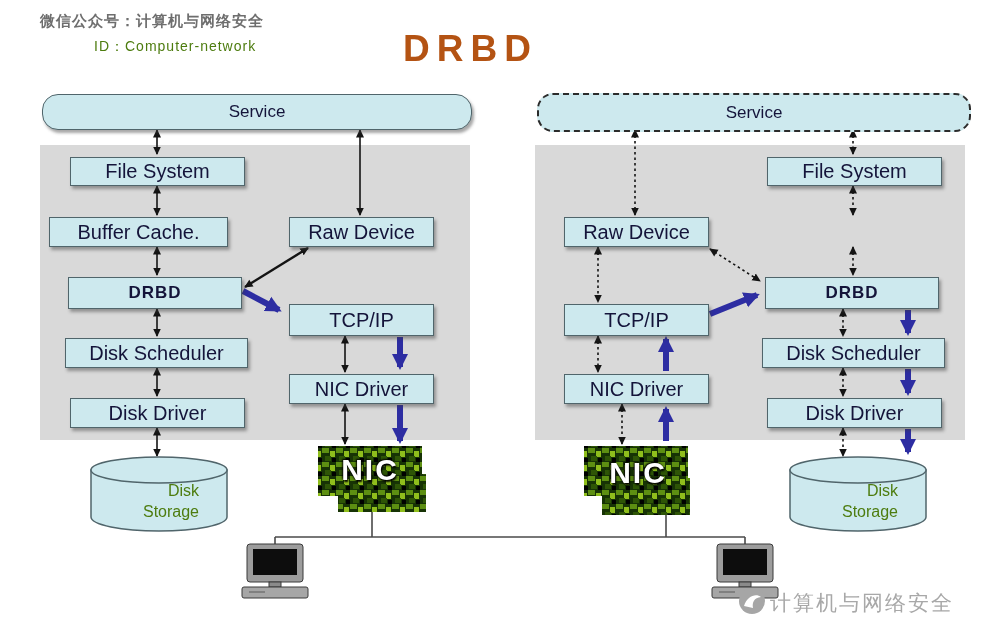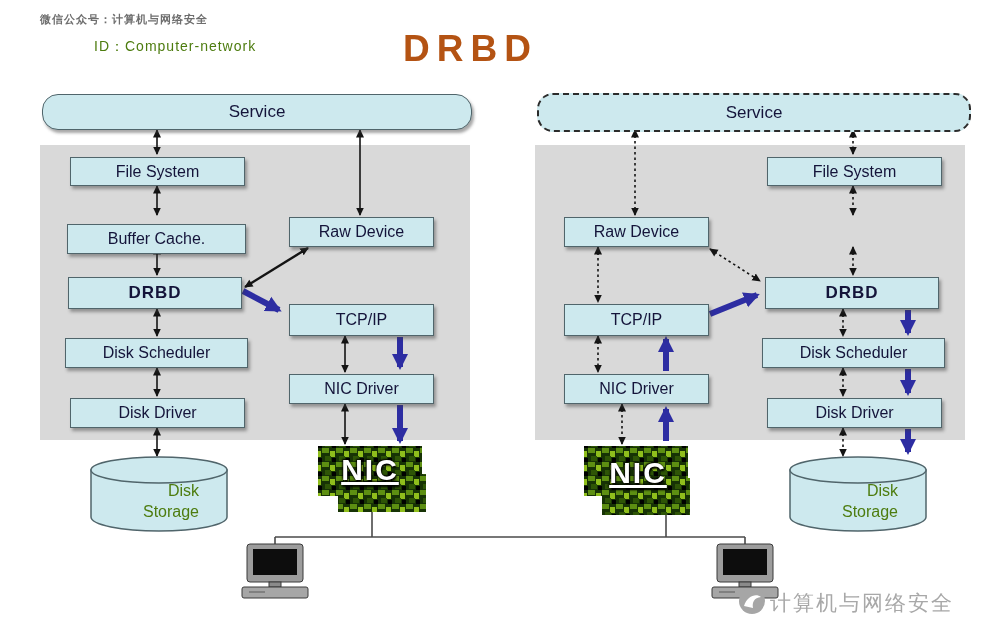--- a/index.html
+++ b/index.html
@@ -3,30 +3,30 @@
 <meta charset="utf-8">
 <style>
   html,body{margin:0;padding:0;background:#fff;}
   .canvas{position:relative;width:1000px;height:644px;background:#ffffff;
           font-family:"Liberation Sans",sans-serif;overflow:hidden;}
   .panel{position:absolute;background:#d9d9d9;z-index:0;}
   svg.layer{position:absolute;left:0;top:0;z-index:1;}
   .box{position:absolute;background:#cde9ee;border:1px solid #50656b;
        box-shadow:2px 3px 3px rgba(60,60,60,.45);
        display:flex;align-items:center;justify-content:center;
-       font-size:16px;color:#14143a;z-index:2;}
+       font-size:20px;color:#14143a;z-index:2;}
   .box.bold{font-weight:bold;font-size:17px;letter-spacing:1px;}
   .box.service{font-size:17px;border-radius:16px;}
   .box.dashedBorder{border:2px dashed #2b2b2b;box-shadow:none;}
   .nic-label{position:absolute;z-index:2;color:#ffffff;font-weight:bold;font-size:30px;
              text-align:center;letter-spacing:2px;
-             text-shadow:1px 2px 2px #000,-1px -1px 2px #000;text-decoration:underline;}
+             text-shadow:1px 2px 2px #000,-1px -1px 2px #000;}
   .storage-label{position:absolute;z-index:2;font-size:16px;font-weight:normal;color:#4d7c0f;
                  text-align:right;line-height:1.3;}
-  .hdr1{position:absolute;left:40px;top:12px;font-size:11px;font-weight:bold;
+  .hdr1{position:absolute;left:40px;top:12px;font-size:15px;font-weight:bold;
         color:#6e6e6e;letter-spacing:1px;z-index:3;}
   .hdr2{position:absolute;left:94px;top:38px;font-size:14px;color:#4d7c0f;
         letter-spacing:1px;z-index:3;}
   .title{position:absolute;left:403px;top:28px;font-size:37px;font-weight:bold;
          color:#b45313;letter-spacing:7px;z-index:3;}
   .watermark-text{position:absolute;left:770px;top:589px;font-size:21px;font-weight:normal;
                   color:#a8a8a8;letter-spacing:2px;z-index:3;}
 </style>
 </head>
 <body>
@@ -140,21 +140,21 @@
     </g>
 
     <g>
       <circle cx="752" cy="601" r="13" fill="#a6a6a6"></circle>
       <path d="M744,606 C747,596 756,593 761,597 C754,598 752,602 753,608 Z" fill="#ffffff"></path>
     </g>
   </svg>
 
   <div class="box service" style="left:42px;top:94px;width:428px;height:34px;">Service</div>
   <div class="box" style="left:70px;top:157px;width:173px;height:27px;">File System</div>
-  <div class="box" style="left:67px;top:217px;width:177px;height:28px;margin-top:7px;">Buffer Cache.</div>
+  <div class="box" style="left:49px;top:217px;width:177px;height:28px;">Buffer Cache.</div>
   <div class="box bold" style="left:68px;top:277px;width:172px;height:30px;">DRBD</div>
   <div class="box" style="left:65px;top:338px;width:181px;height:28px;">Disk Scheduler</div>
   <div class="box" style="left:70px;top:398px;width:173px;height:28px;">Disk Driver</div>
   <div class="box" style="left:289px;top:217px;width:143px;height:28px;">Raw Device</div>
   <div class="box" style="left:289px;top:304px;width:143px;height:30px;">TCP/IP</div>
   <div class="box" style="left:289px;top:374px;width:143px;height:28px;">NIC Driver</div>
   <div class="nic-label" style="left:320px;top:453px;width:100px;">NIC</div>
   <div class="storage-label" style="left:119px;top:481px;width:80px;">Disk Storage</div>
 
   <div class="box service dashedBorder" style="left:537px;top:93px;width:430px;height:35px;">Service</div>

